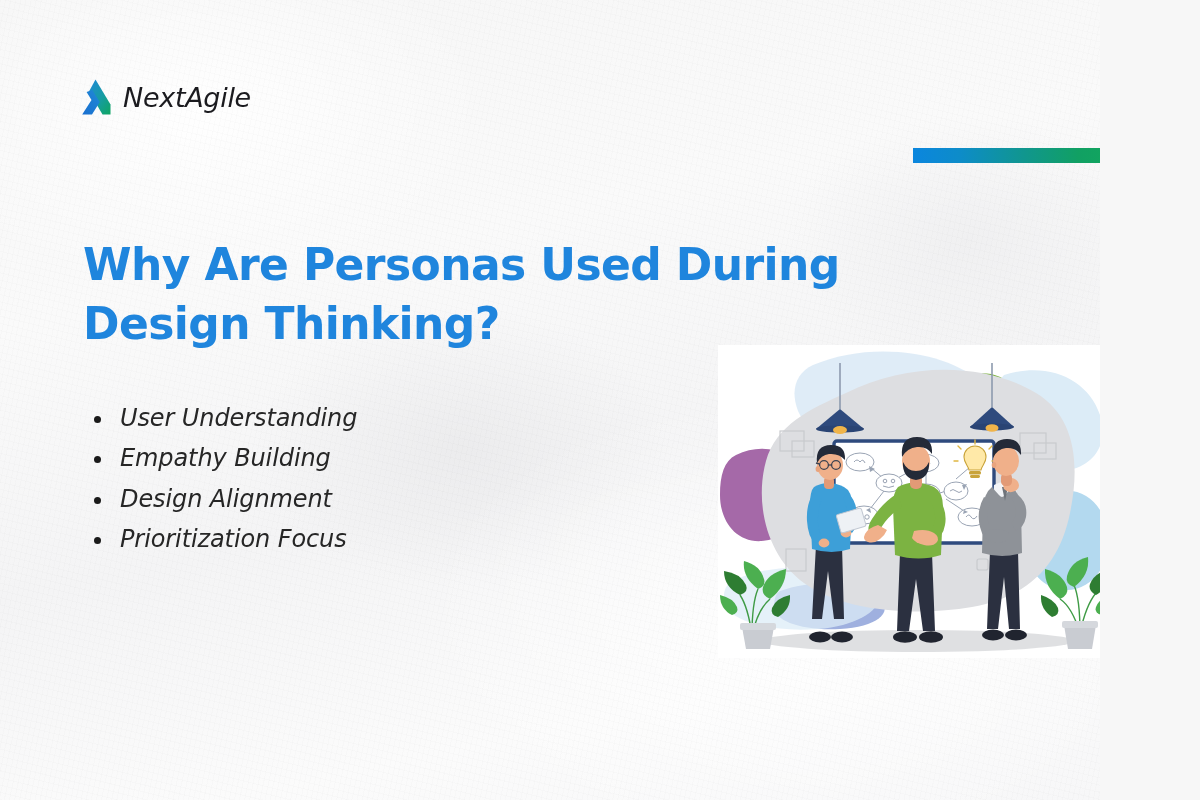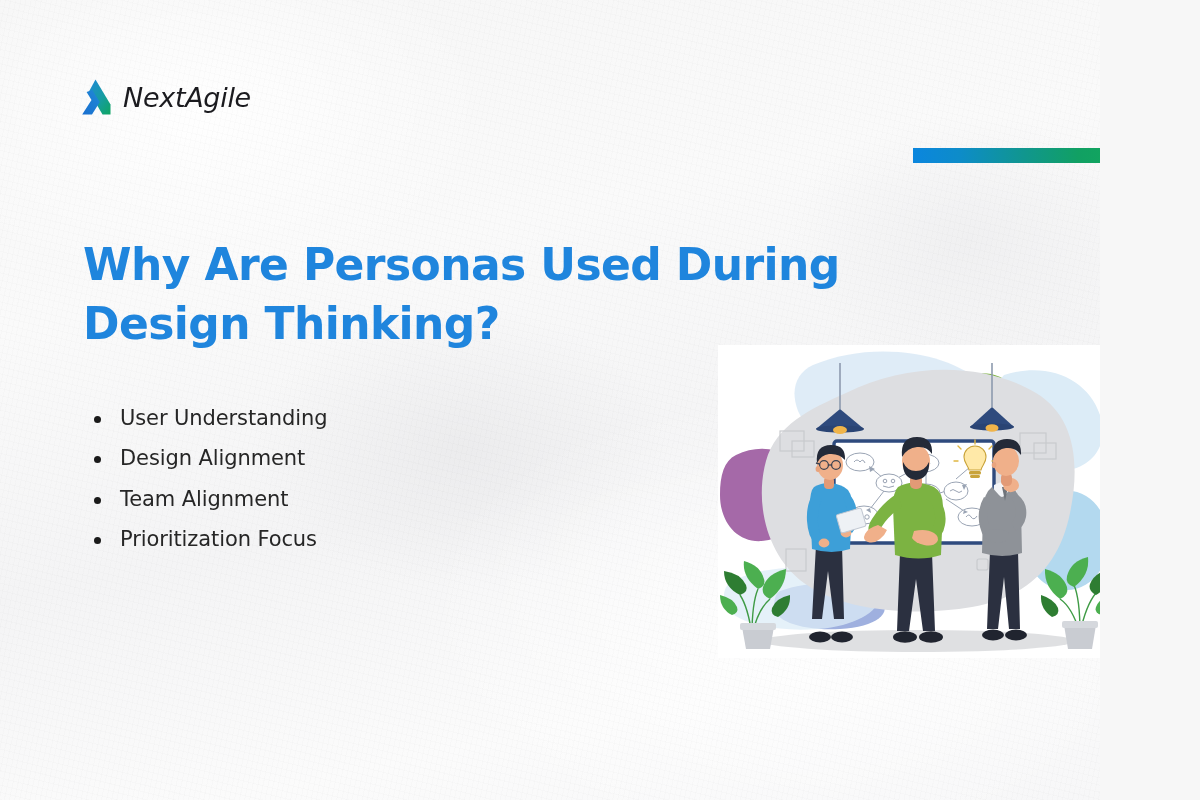--- a/index.html
+++ b/index.html
@@ -75,27 +75,28 @@
   
   #bullets {
     position:absolute; left:84px; top:398px;
     list-style:none;
     z-index:6;
   }
   #bullets li {
     position:relative;
     padding-left:36px;
     font-family:"DejaVu Sans", sans-serif;
-    font-size:21px;
+    font-size:24px;
     font-weight:400;
     color:#262626;
     line-height:40.4px;
     height:40.4px;
     white-space:nowrap;
     letter-spacing:-0.1px;
+    font-style:italic;
   }
   #bullets li::before {
     content:"";
     position:absolute;
     left:10px; top:18px;
     width:7px; height:7px;
     background:#1a1a1a;
     border-radius:50%;
   }
 
@@ -133,22 +134,22 @@
     </svg>
     <span class="wordmark">NextAgile</span>
   </div>
 
   <div id="accent-bar"></div>
 
   <h1 id="heading">Why Are Personas Used During Design Thinking?</h1>
 
   <ul id="bullets">
     <li>User Understanding</li>
+    <li>Empathy Building</li>
     <li>Design Alignment</li>
-    <li>Team Alignment</li>
     <li>Prioritization Focus</li>
   </ul>
 
   <div id="illustration">
     <svg viewBox="0 0 396 313">
 
       <rect x="0" y="0" width="396" height="313" fill="#ffffff"></rect>
 
       <g>
 

